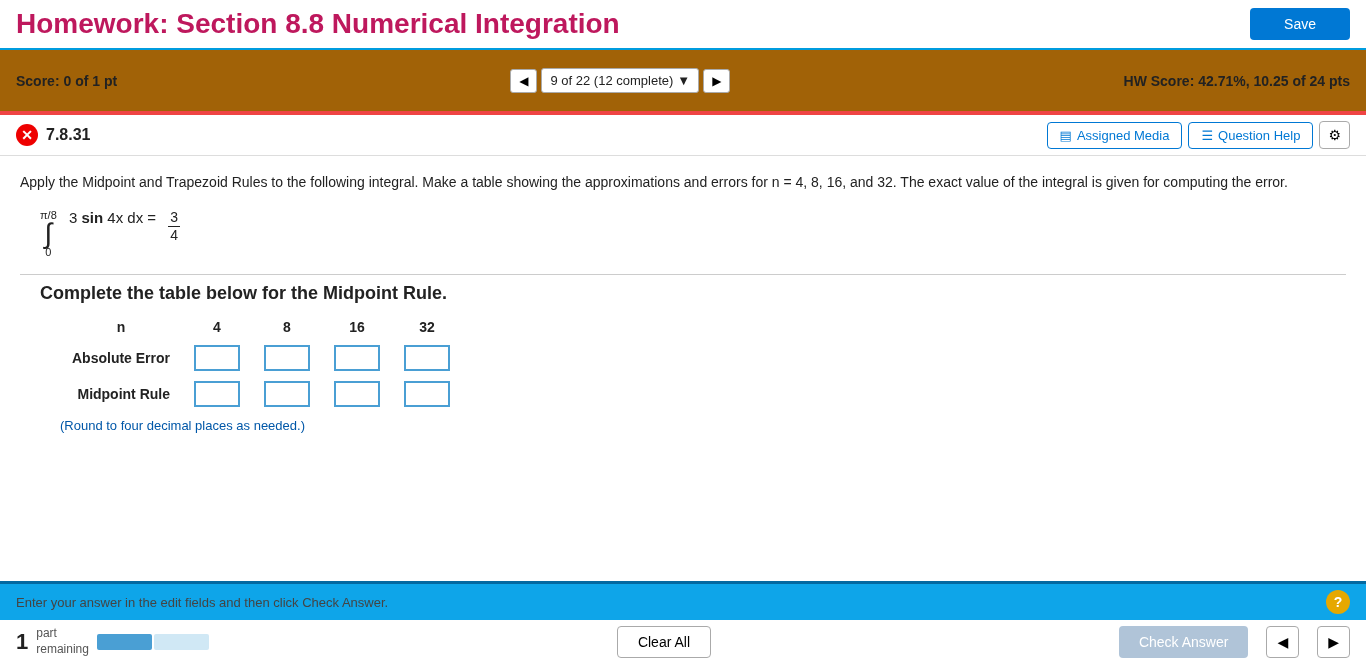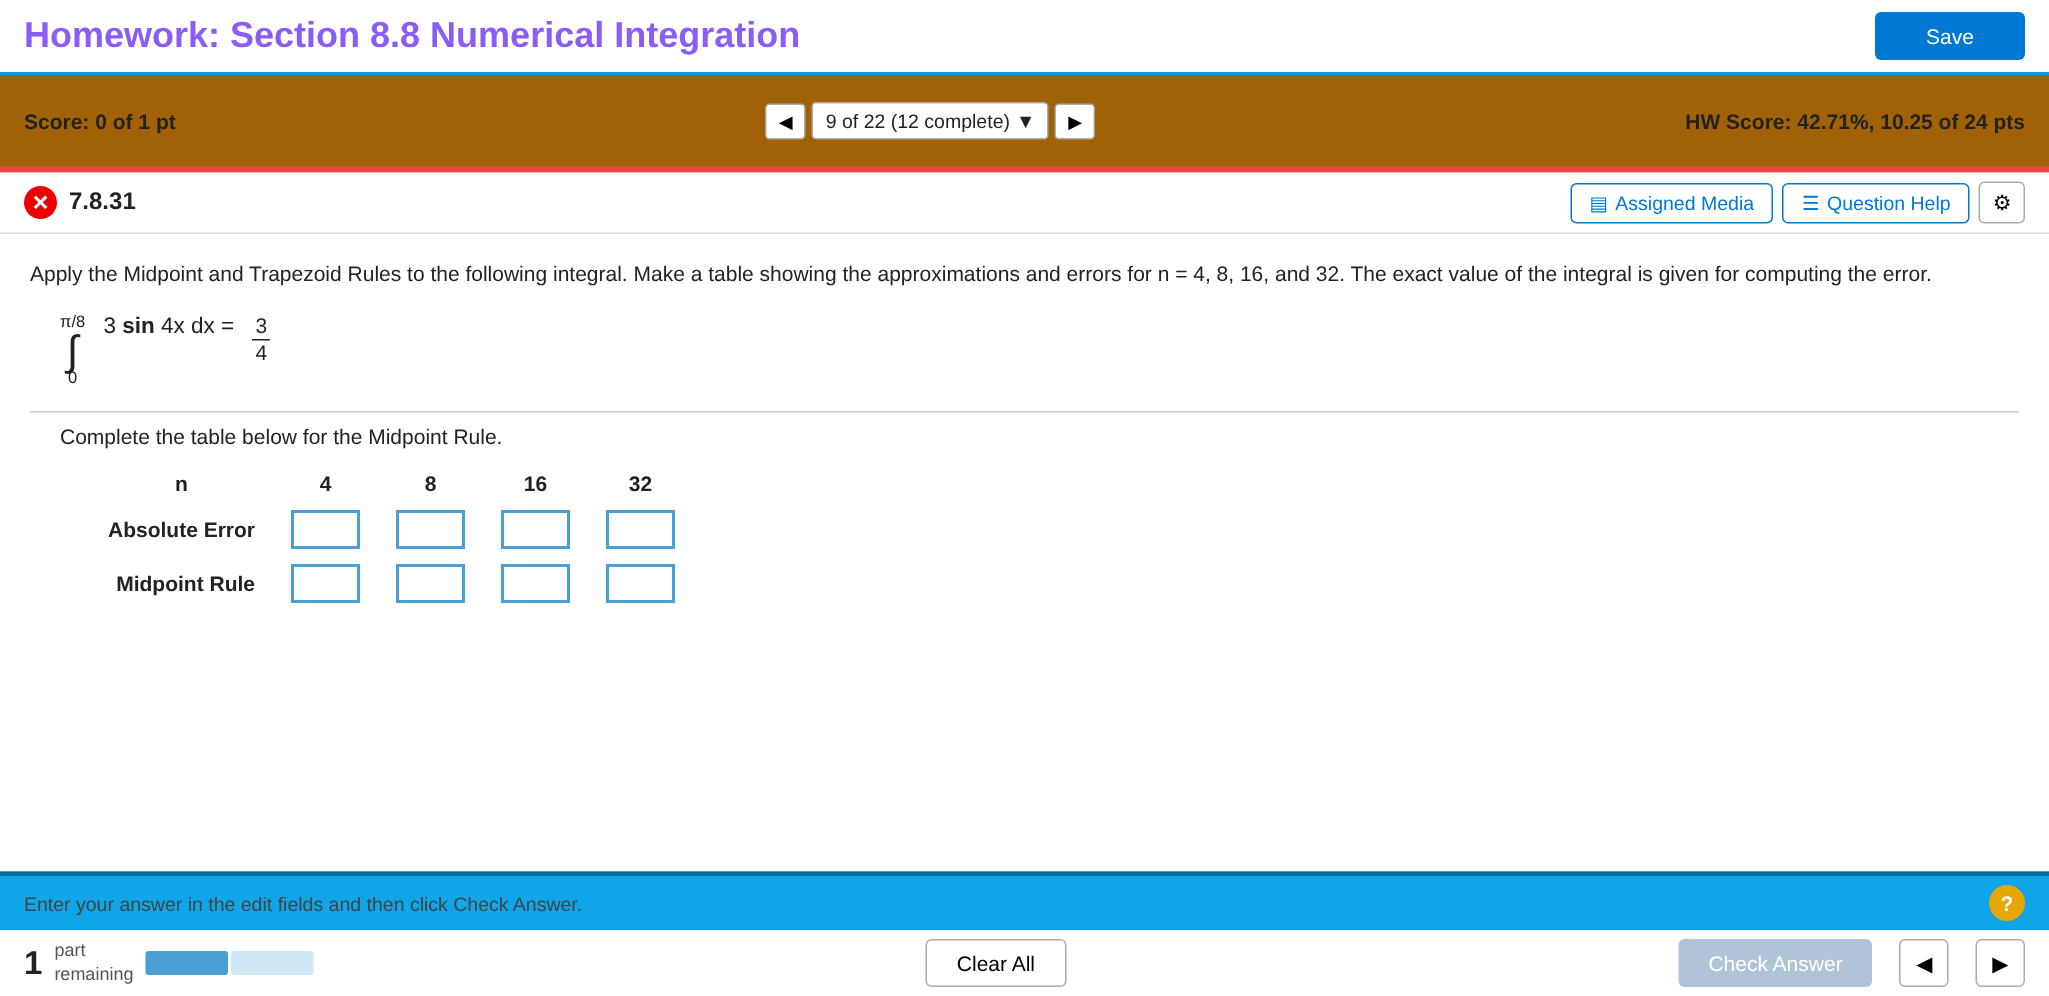--- a/index.html
+++ b/index.html
@@ -8,23 +8,23 @@
     
     .top-bar {
       display: flex;
       align-items: center;
       justify-content: space-between;
       background: #fff;
       padding: 8px 16px;
       border-bottom: 2px solid #009cde;
     }
     .top-bar-title {
-      font-size: 24px;
+      font-size: 28px;
       font-weight: bold;
-      color: #8b5cf6;
+      color: #be185d;
     }
     .save-btn {
       background: #0078d4;
       color: #fff;
       border: none;
       padding: 8px 34px;
       font-size: 14px;
       border-radius: 4px;
       cursor: pointer;
     }
@@ -121,21 +121,21 @@
       font-size: 14px;
       line-height: 1.2;
       vertical-align: middle;
     }
     .fraction .numer { border-bottom: 1px solid #222; padding: 0 2px; }
     .fraction .denom { padding: 0 2px; }
 
     .divider { border: none; border-top: 1px solid #ccc; margin: 8px 0; }
 
     .table-section { padding: 0 20px 16px; }
-    .table-instruction { font-size: 14px; margin-bottom: 10px; }
+    .table-instruction { font-size: 18px; margin-bottom: 10px; font-weight: bold; }
 
     table.data-table {
       border-collapse: collapse;
       margin-left: 20px;
     }
     table.data-table th, table.data-table td {
       padding: 5px 12px;
       text-align: center;
       font-size: 14px;
     }
@@ -338,20 +338,21 @@
             <td>
               <input class="answer-input" type="text" style="">
             </td>
             <td>
               <input class="answer-input" type="text" style="">
             </td>
           </tr>
         </tbody>
       </table>
 
+      <div class="hint-text">(Round to four decimal places as needed.)</div>
     </div>
   </div>
 
 </div>
 
 <div class="bottom-bar">
   <div class="bottom-bar-top">
     <span>Enter your answer in the edit fields and then click Check Answer.</span>
     <div class="help-circle">?</div>
   </div>

